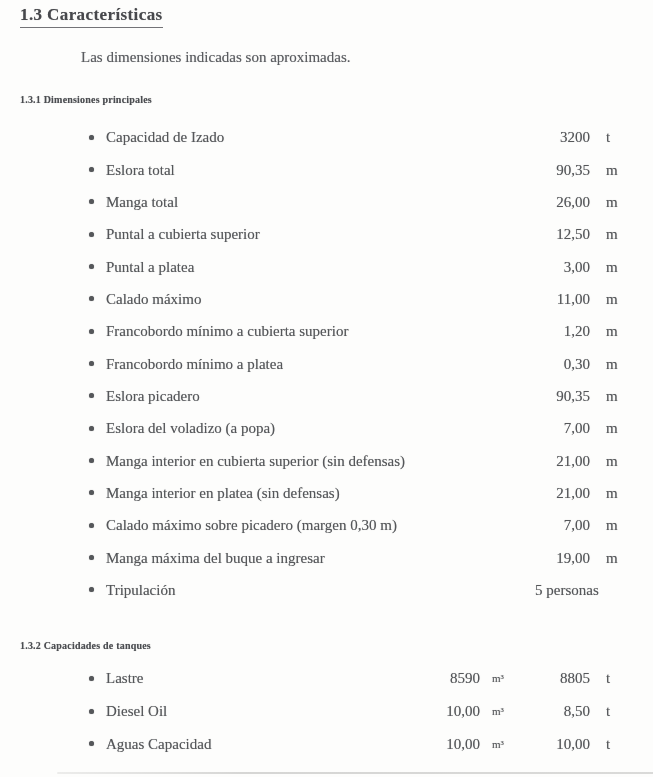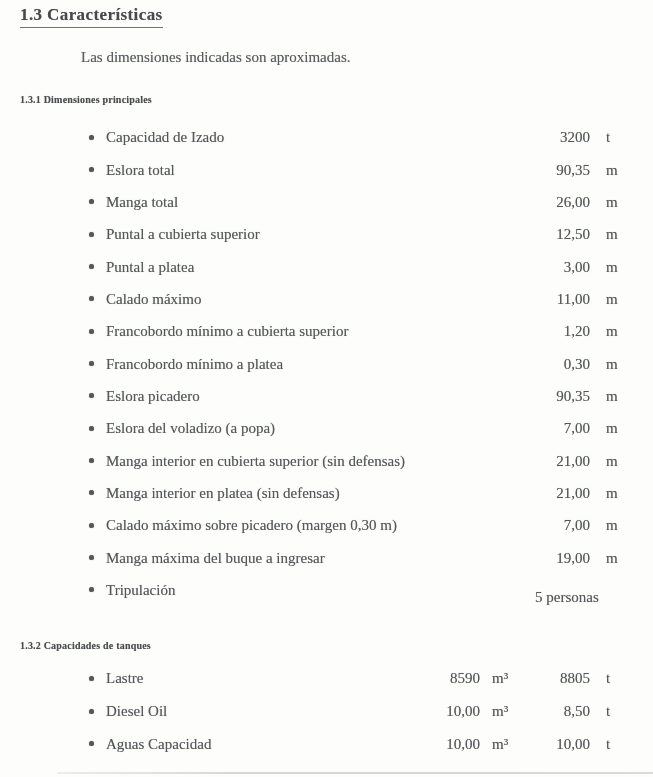--- a/index.html
+++ b/index.html
@@ -95,37 +95,36 @@
     left: 606px;
     top: 50%;
     transform: translateY(-50%);
     font-size: 15px;
     white-space: nowrap;
   }
   .row.no-unit .row-value {
     right: auto;
     left: 535px;
     text-align: left;
-    margin-top: 7px;
   }
   .row-vol {
     position: absolute;
     right: 173px;
     top: 50%;
     transform: translateY(-50%);
     font-size: 15px;
     text-align: left;
     white-space: nowrap;
   }
   .row-vol-unit {
     position: absolute;
     left: 492px;
     top: 50%;
     transform: translateY(-50%);
-    font-size: 15px;
+    font-size: 11px;
     white-space: nowrap;
   }
   .bottom-line {
     position: absolute;
     left: 57px;
     right: 0;
     bottom: 3px;
     height: 2px;
     background: linear-gradient(to right,
       rgba(160,160,158,0.18),

